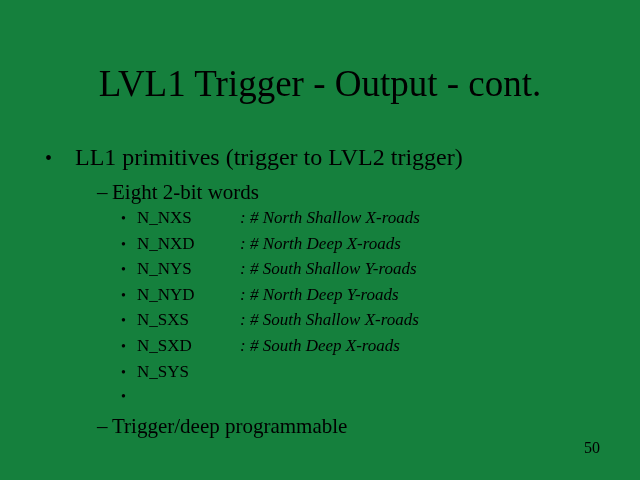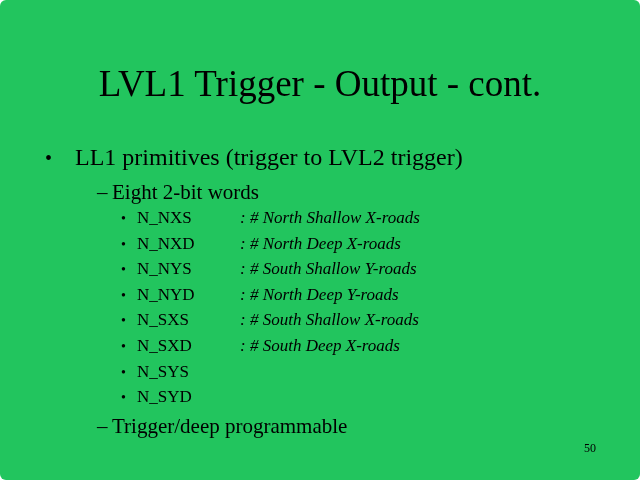--- a/index.html
+++ b/index.html
@@ -11,22 +11,21 @@
     height: 480px;
     position: relative;
     overflow: hidden;
     background: #ffffff;
     color: #000000;
     font-family: "Liberation Serif", "DejaVu Serif", serif;
   }
   .slide {
     position: absolute;
     inset: 0;
-    background: #22c55e;
-    border-radius: 6px;
+    background: #15803d;
   }
   .slide-title {
     position: absolute;
     top: 62px;
     left: 0;
     width: 640px;
     text-align: center;
     font-size: 37px;
     line-height: 44px;
     white-space: nowrap;
@@ -80,21 +79,21 @@
     width: 103px;
   }
   .primitive-row .pdesc {
     flex: 1;
     font-style: italic;
   }
   .page-number {
     position: absolute;
     top: 441px;
     left: 584px;
-    font-size: 12px;
+    font-size: 16px;
     line-height: 14px;
   }
 </style>
 </head>
 <body>
 
 <div class="slide">
 
   <div class="slide-title">LVL1 Trigger - Output - cont.</div>
 
@@ -138,21 +137,20 @@
       <span class="marker">•</span>
       <span class="pname">N_SXD</span>
       <span class="pdesc">: # South Deep X-roads</span>
     </div>
     <div class="primitive-row">
       <span class="marker">•</span>
       <span class="pname">N_SYS</span>
     </div>
     <div class="primitive-row">
       <span class="marker">•</span>
-      <span class="pname">N_SYD</span>
     </div>
   </div>
 
   <div class="bullet-line l2-line l2-prog">
     <span class="marker">–</span>
     <span>Trigger/deep programmable</span>
   </div>
 
   <div class="page-number">50</div>
 

